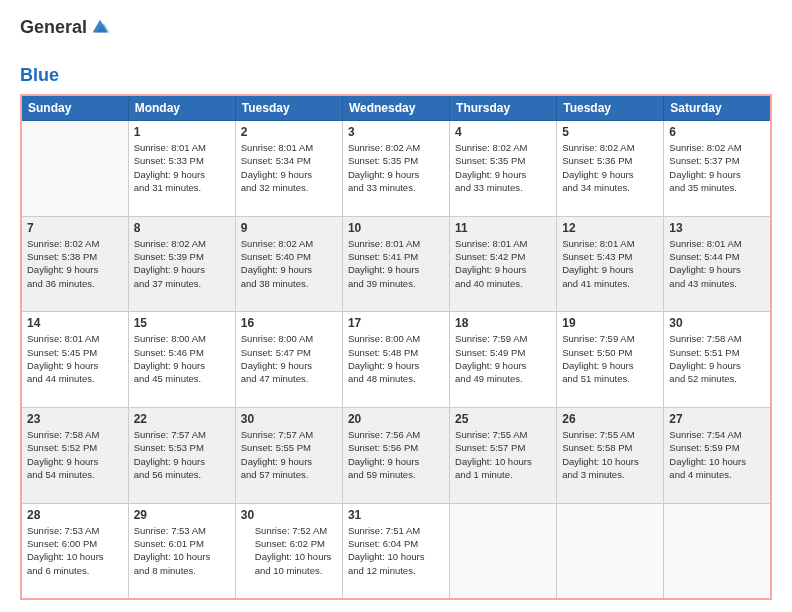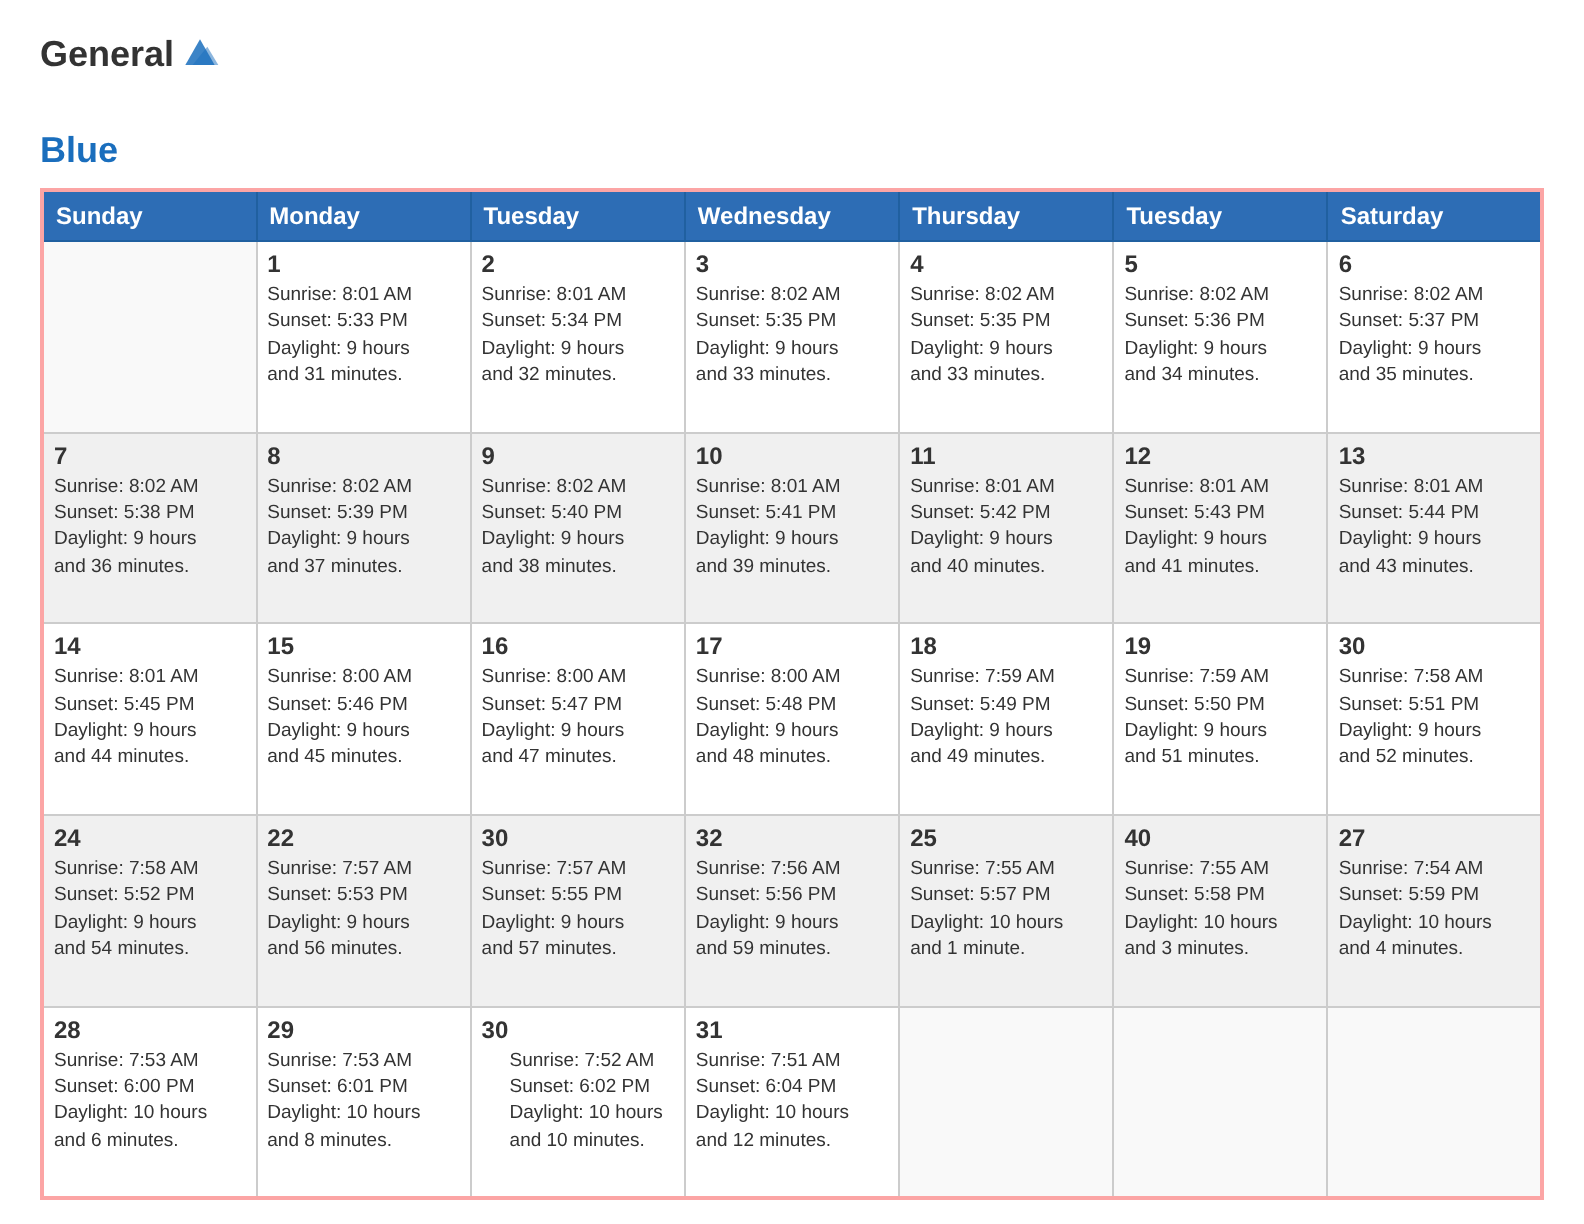--- a/index.html
+++ b/index.html
@@ -270,56 +270,56 @@
           <td>
             <span class="day-number">30</span>
             <div class="day-info" style="white-space: pre-line;">Sunrise: 7:58 AM
 Sunset: 5:51 PM
 Daylight: 9 hours
 and 52 minutes.</div>
           </td>
         </tr>
         <tr class="row-shaded">
           <td>
-            <span class="day-number">24</span>
+            <span class="day-number">23</span>
             <div class="day-info" style="white-space: pre-line;">Sunrise: 7:58 AM
 Sunset: 5:52 PM
 Daylight: 9 hours
 and 54 minutes.</div>
           </td>
           <td>
             <span class="day-number">22</span>
             <div class="day-info" style="white-space: pre-line;">Sunrise: 7:57 AM
 Sunset: 5:53 PM
 Daylight: 9 hours
 and 56 minutes.</div>
           </td>
           <td>
             <span class="day-number">30</span>
             <div class="day-info" style="white-space: pre-line;">Sunrise: 7:57 AM
 Sunset: 5:55 PM
 Daylight: 9 hours
 and 57 minutes.</div>
           </td>
           <td>
-            <span class="day-number">32</span>
+            <span class="day-number">20</span>
             <div class="day-info" style="white-space: pre-line;">Sunrise: 7:56 AM
 Sunset: 5:56 PM
 Daylight: 9 hours
 and 59 minutes.</div>
           </td>
           <td>
             <span class="day-number">25</span>
             <div class="day-info" style="white-space: pre-line;">Sunrise: 7:55 AM
 Sunset: 5:57 PM
 Daylight: 10 hours
 and 1 minute.</div>
           </td>
           <td>
-            <span class="day-number">40</span>
+            <span class="day-number">26</span>
             <div class="day-info" style="white-space: pre-line;">Sunrise: 7:55 AM
 Sunset: 5:58 PM
 Daylight: 10 hours
 and 3 minutes.</div>
           </td>
           <td>
             <span class="day-number">27</span>
             <div class="day-info" style="white-space: pre-line;">Sunrise: 7:54 AM
 Sunset: 5:59 PM
 Daylight: 10 hours

